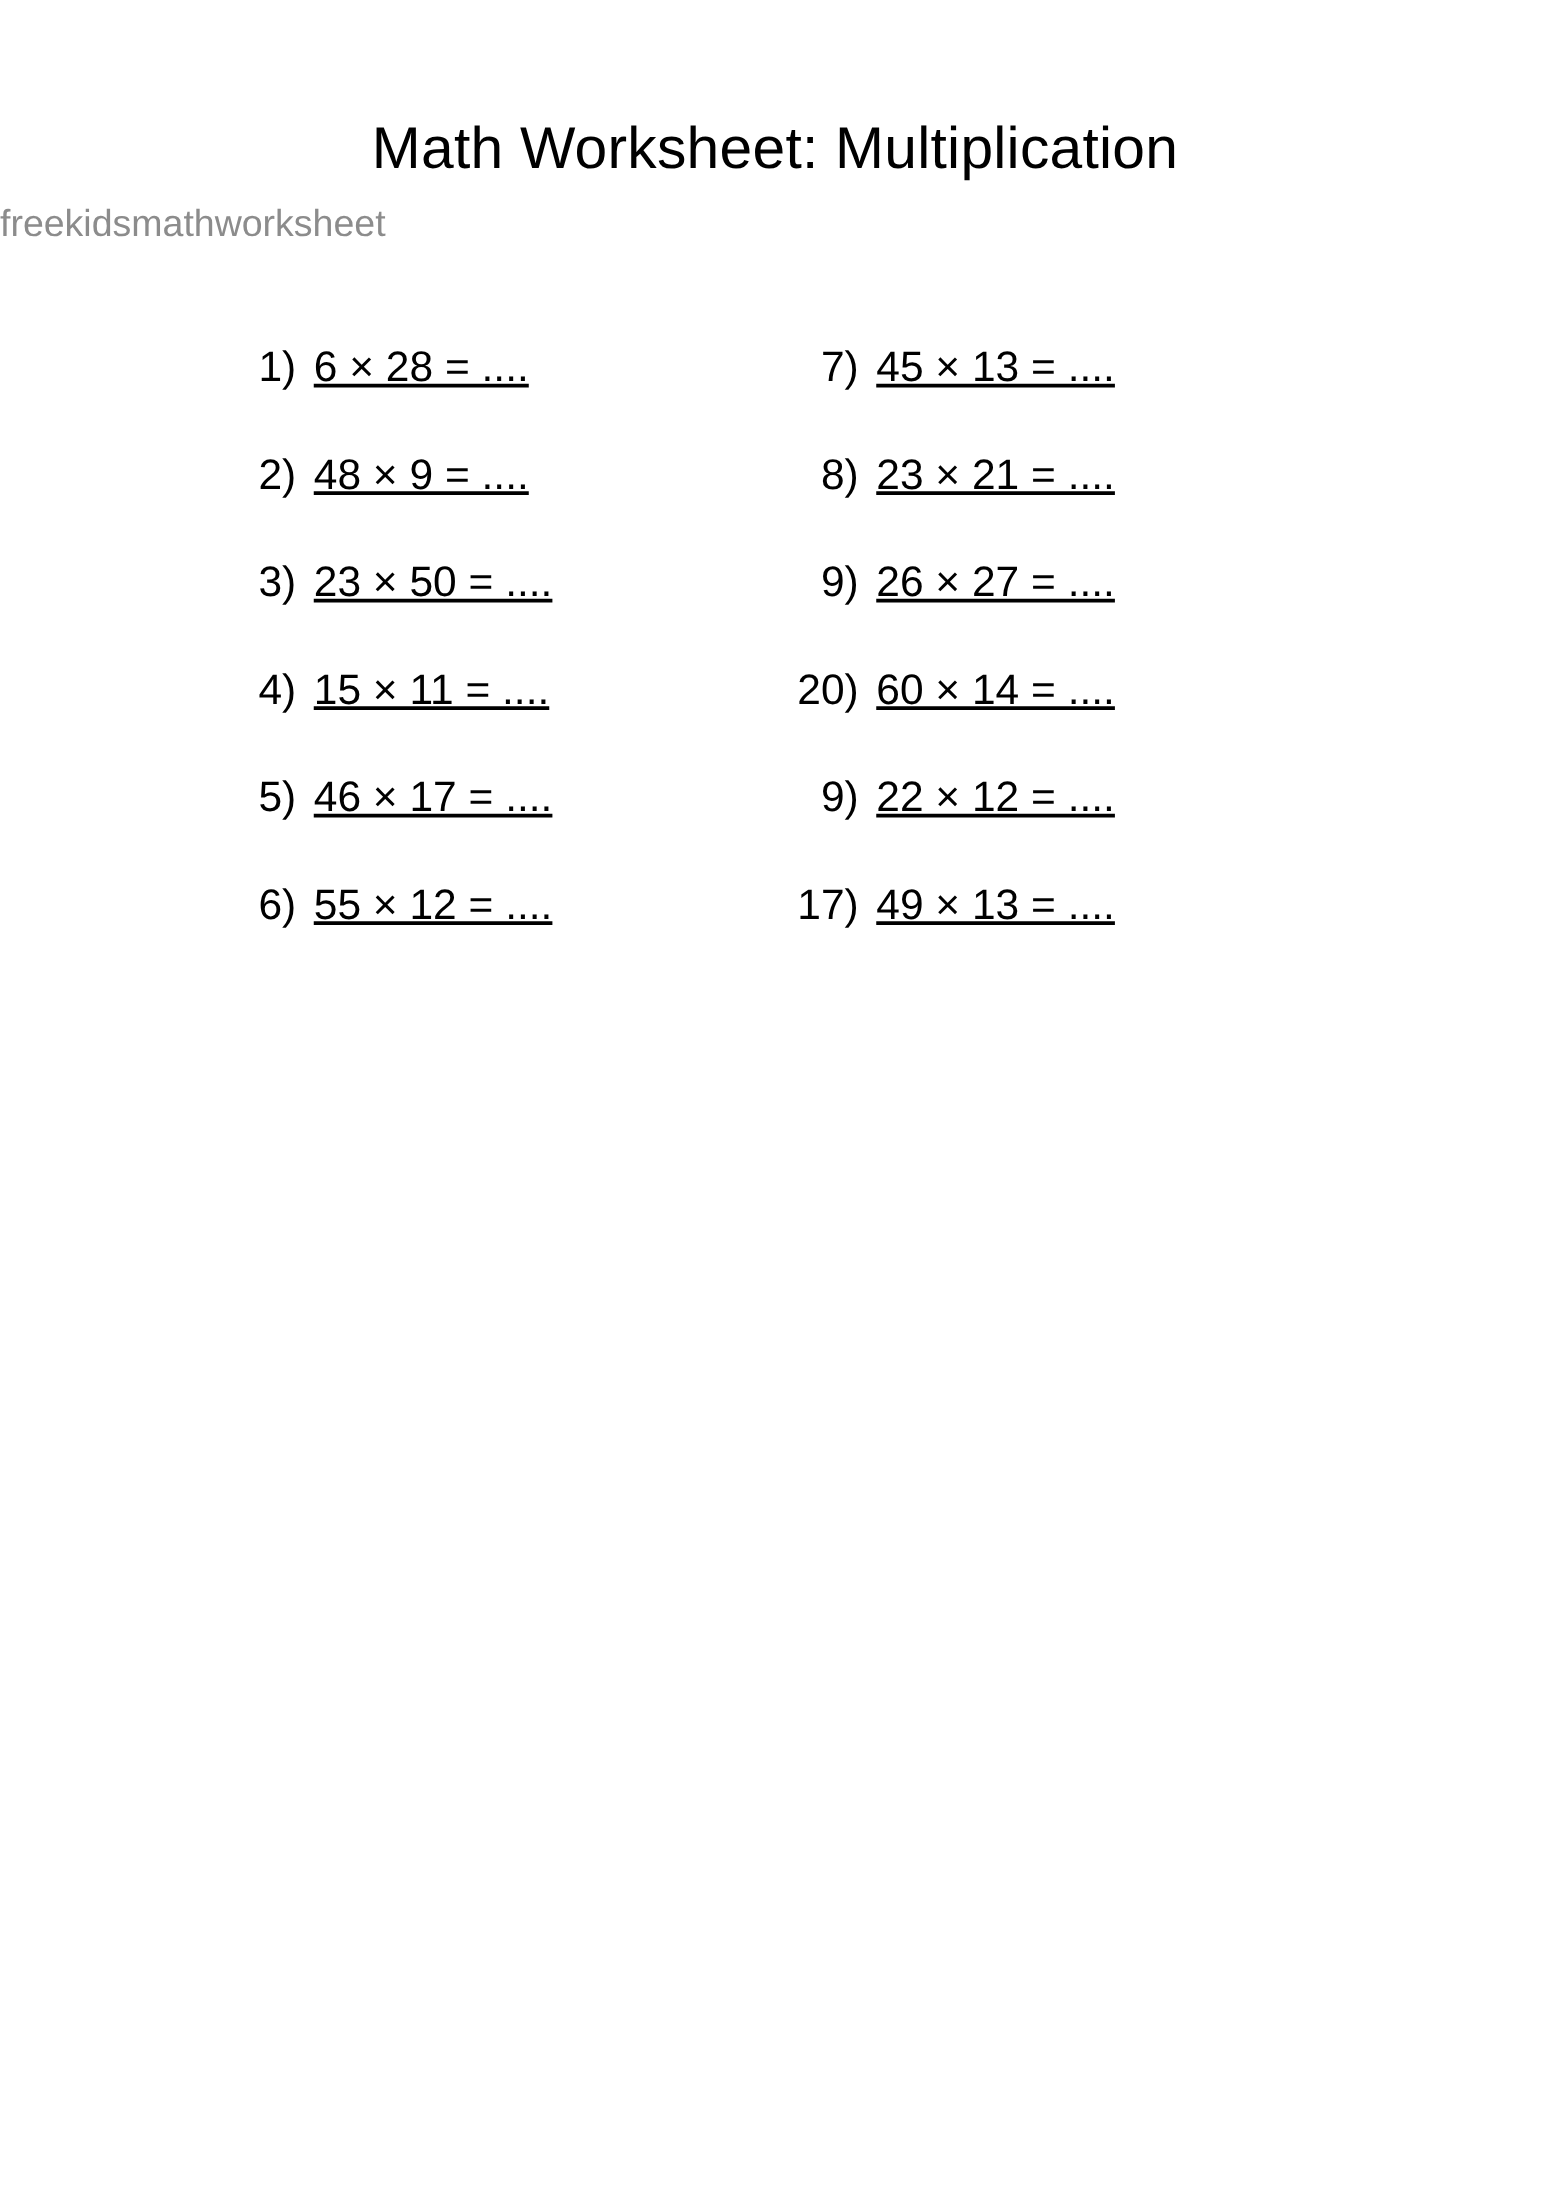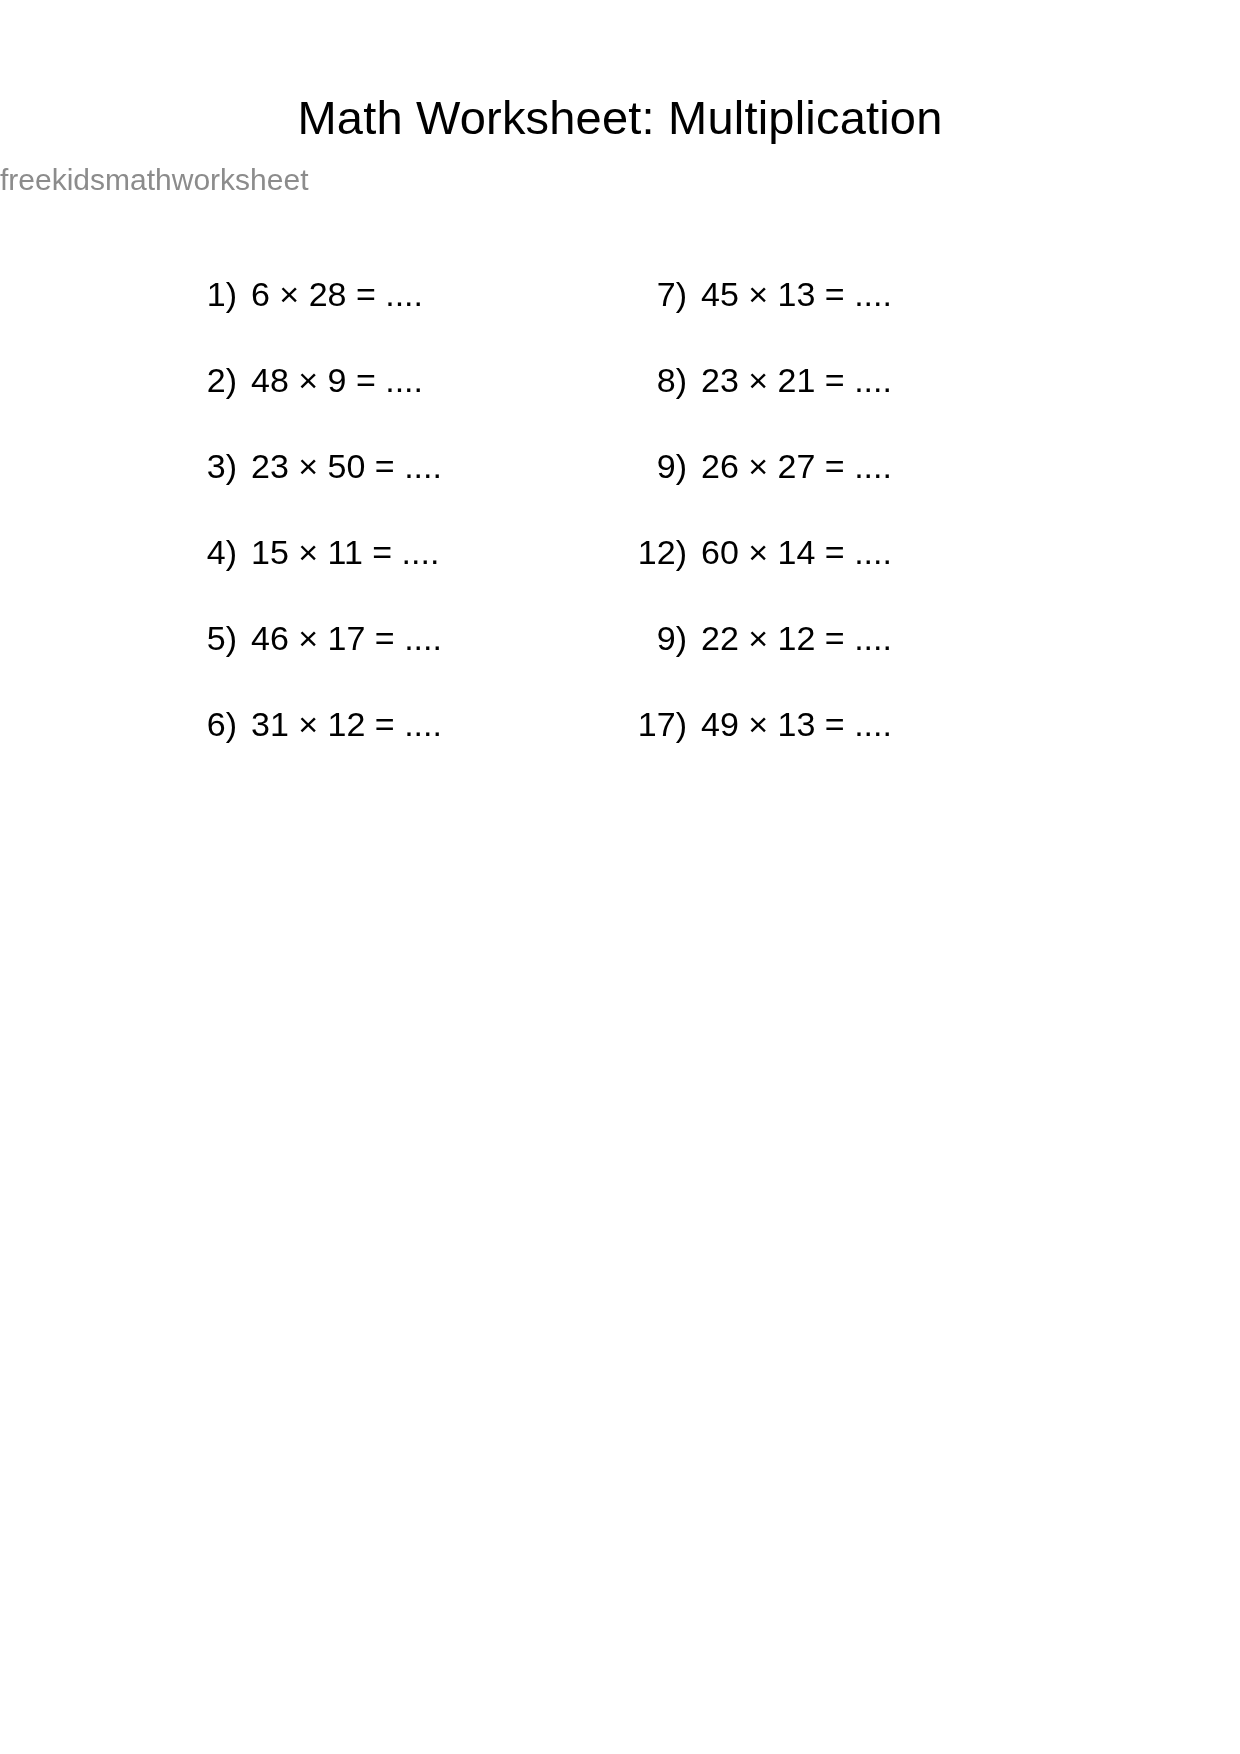--- a/index.html
+++ b/index.html
@@ -55,20 +55,21 @@
     white-space: nowrap;
   }
   .problem .num {
     display: inline-block;
     width: 62px;
     text-align: right;
     margin-right: 14px;
   }
   .problem .expr {
     display: inline-block;
+    text-decoration: underline;
   }
   
   .col2 .num {
     width: 62px;
   }
 </style>
 </head>
 <body>
 
 <div class="page">
@@ -103,36 +104,36 @@
     <div class="problem col2">
       <span class="num">9)</span>
       <span class="expr">26 × 27 = ....</span>
     </div>
 
     <div class="problem col1">
       <span class="num">4)</span>
       <span class="expr">15 × 11 = ....</span>
     </div>
     <div class="problem col2">
-      <span class="num">12)</span>
+      <span class="num">20)</span>
       <span class="expr">60 × 14 = ....</span>
     </div>
 
     <div class="problem col1">
       <span class="num">5)</span>
       <span class="expr">46 × 17 = ....</span>
     </div>
     <div class="problem col2">
       <span class="num">9)</span>
       <span class="expr">22 × 12 = ....</span>
     </div>
 
     <div class="problem col1">
       <span class="num">6)</span>
-      <span class="expr">31 × 12 = ....</span>
+      <span class="expr">55 × 12 = ....</span>
     </div>
     <div class="problem col2">
       <span class="num">17)</span>
       <span class="expr">49 × 13 = ....</span>
     </div>
 
   </div>
 </div>
 
 </body></html>

